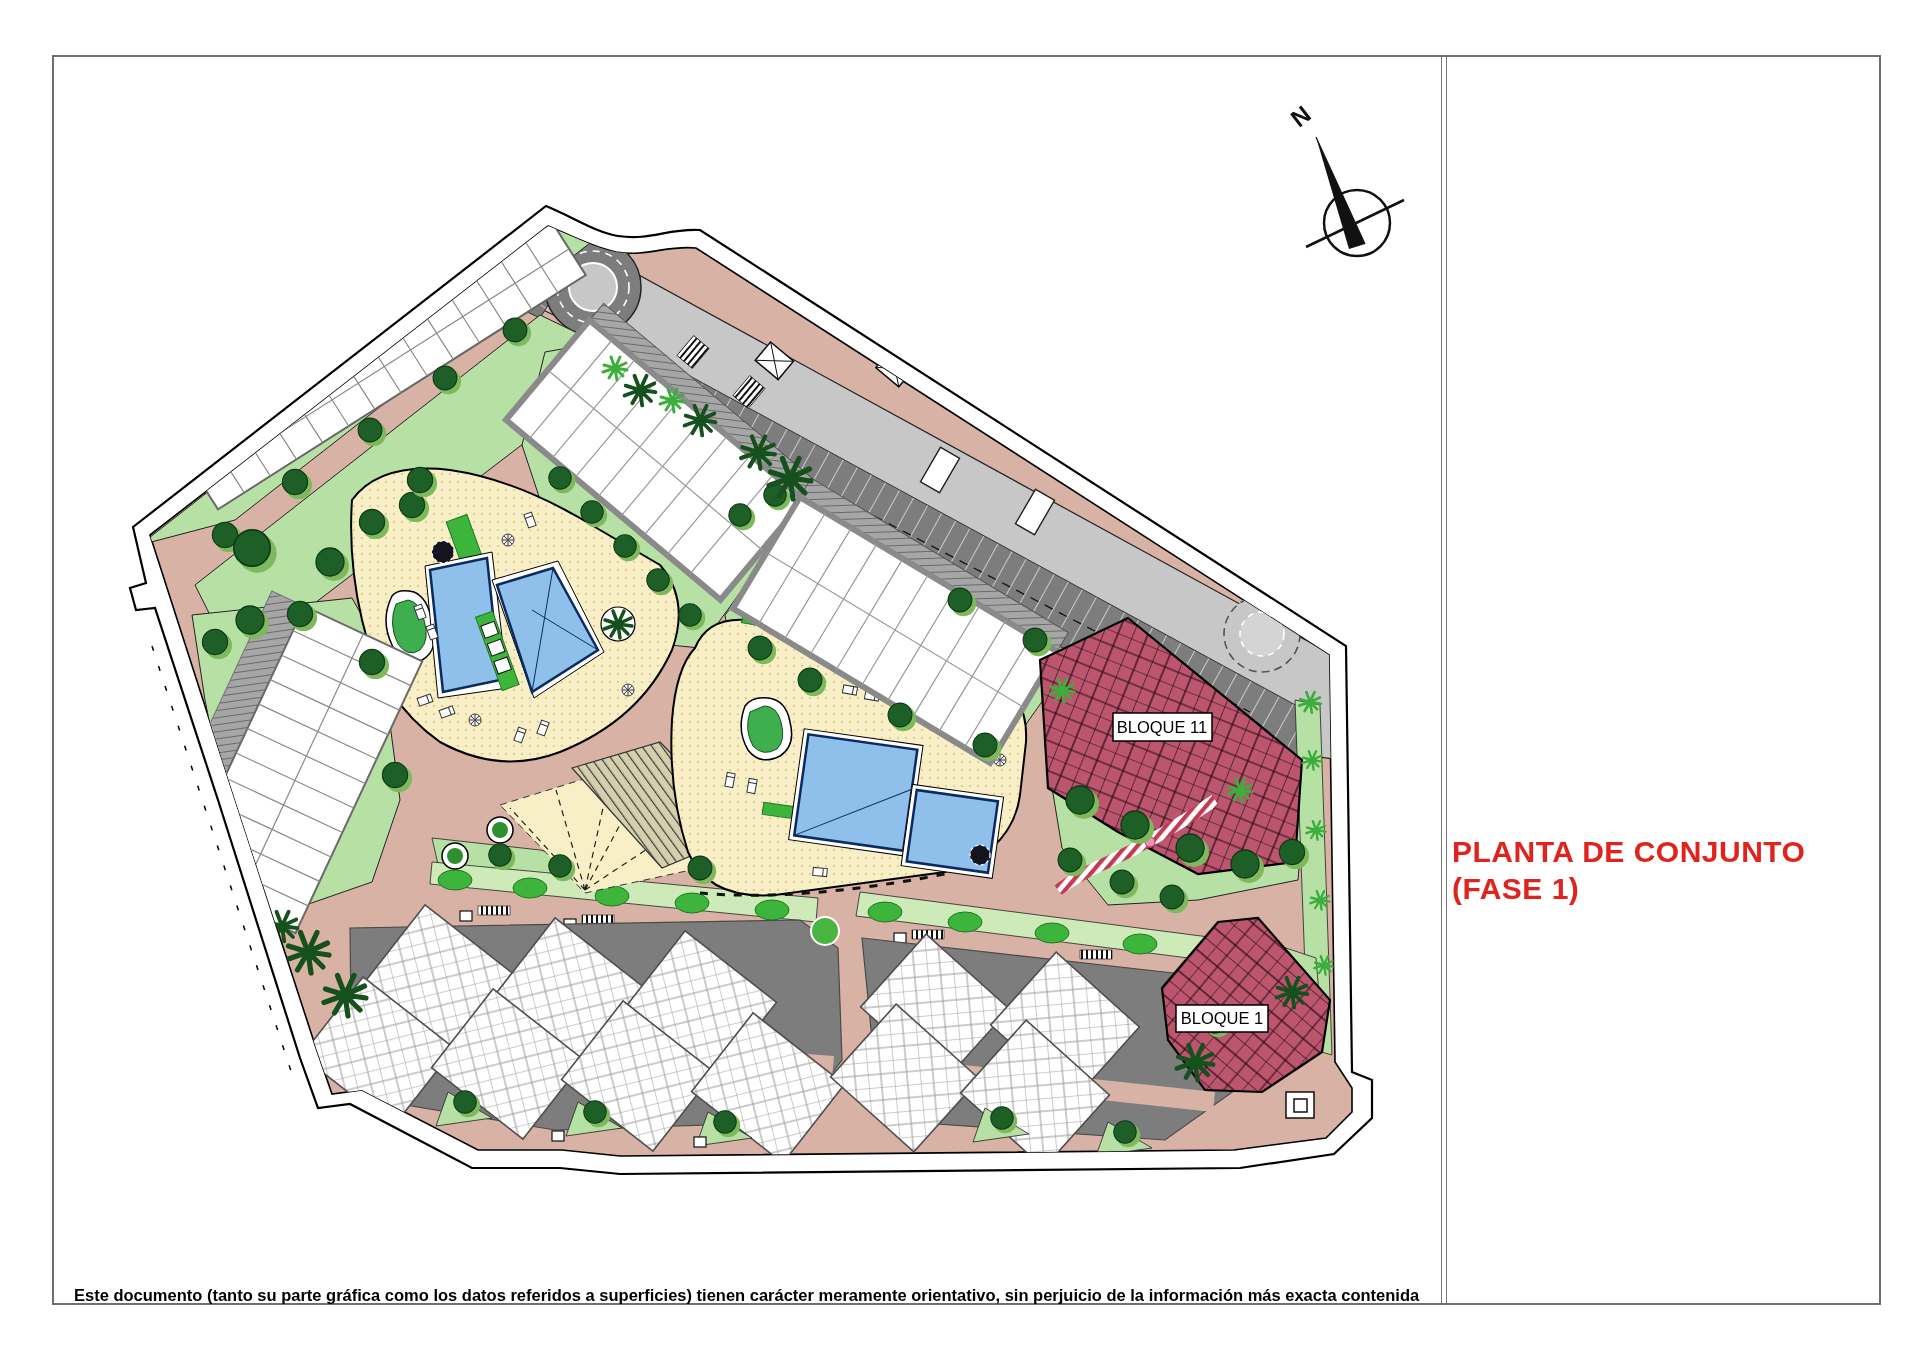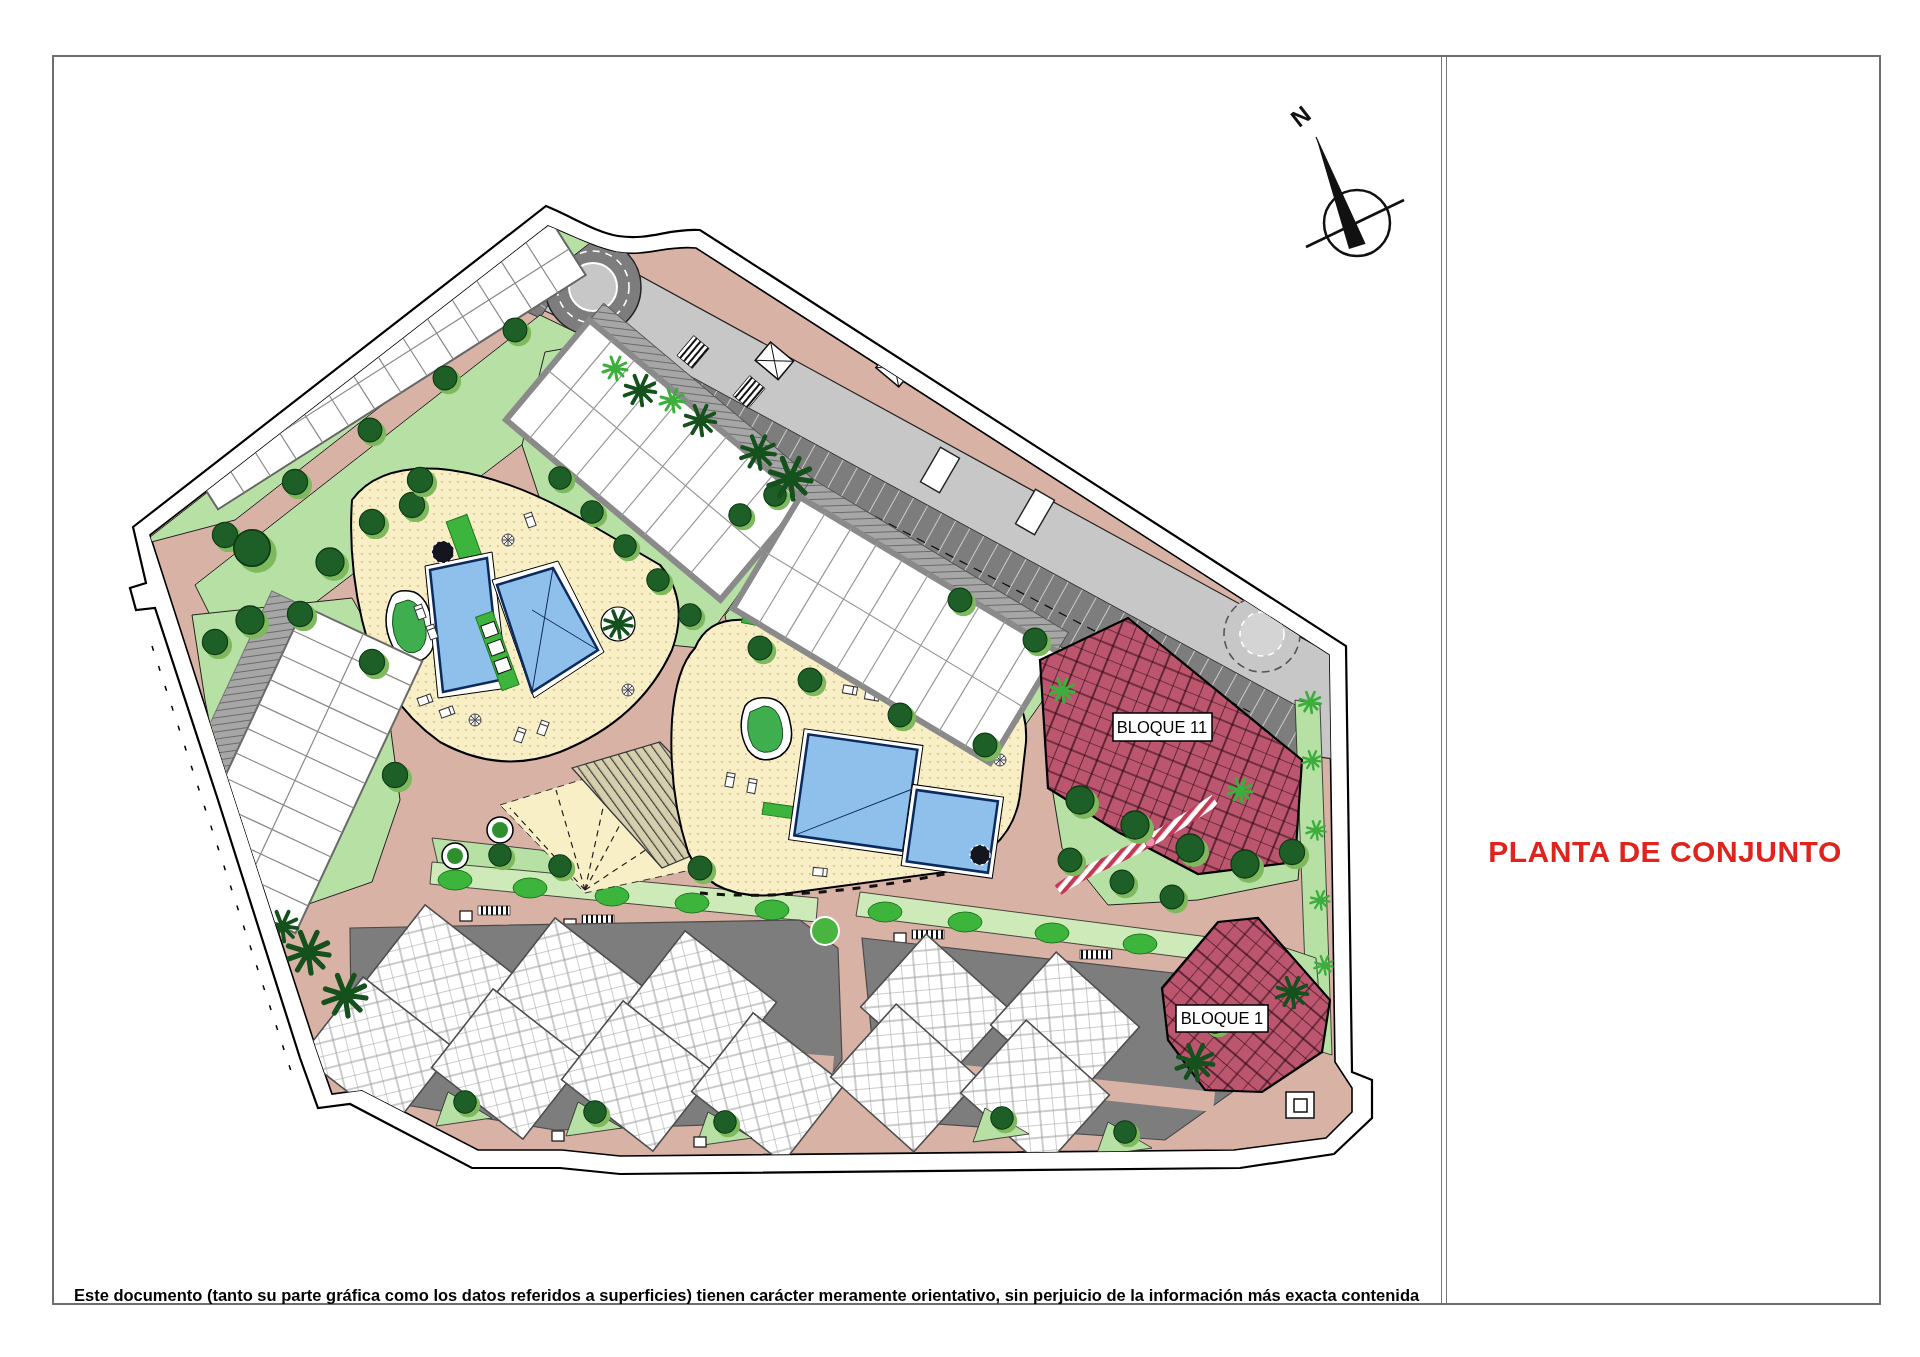--- a/index.html
+++ b/index.html
@@ -1,38 +1,39 @@
 <!DOCTYPE html>
 <html><head>
 <meta charset="utf-8">
 <style>
   html,body{margin:0;padding:0;background:#fff;}
   body{width:1920px;height:1357px;position:relative;overflow:hidden;
        font-family:"Liberation Sans","DejaVu Sans",sans-serif;}
   .sheet-frame{position:absolute;left:52px;top:55px;width:1829px;height:1250px;
        border:2px solid #6e6e6e;box-sizing:border-box;background:#fff;}
   .divider{position:absolute;top:57px;height:1246px;width:1px;background:#777;}
-  .title-block{position:absolute;left:1452px;top:833px;width:426px;text-align:center;
+  .title-block{position:absolute;left:1452px;top:833px;width:426px;text-align:left;
        color:#e0231c;font-weight:bold;font-size:30px;line-height:37px;letter-spacing:.5px;}
   .disclaimer{position:absolute;left:74px;top:1286px;width:1700px;
        color:#000;font-weight:bold;font-size:16.5px;line-height:19px;white-space:nowrap;}
   svg{position:absolute;left:0;top:0;}
   svg text{font-family:"Liberation Sans","DejaVu Sans",sans-serif;}
   .blk-label{font-size:16.5px;fill:#000;}
   .north{font-size:24px;font-weight:bold;fill:#111;}
 </style>
 </head>
 <body>
 
 <div class="sheet-frame"></div>
 <div class="divider" style="left:1441px"></div>
 <div class="divider" style="left:1446px"></div>
 
 <div class="title-block">
   <div>PLANTA DE CONJUNTO</div>
+  <div>(FASE 1)</div>
 </div>
 
 <div class="disclaimer">
   <div>Este documento (tanto su parte gráfica como los datos referidos a superficies) tienen carácter meramente orientativo, sin perjuicio de la información más exacta contenida</div>
 </div>
 
 <svg width="1920" height="1357" viewBox="0 0 1920 1357">
 <defs>
   <pattern id="dots" width="8" height="8" patternUnits="userSpaceOnUse">
     <rect width="8" height="8" fill="#f8efc6"></rect>

